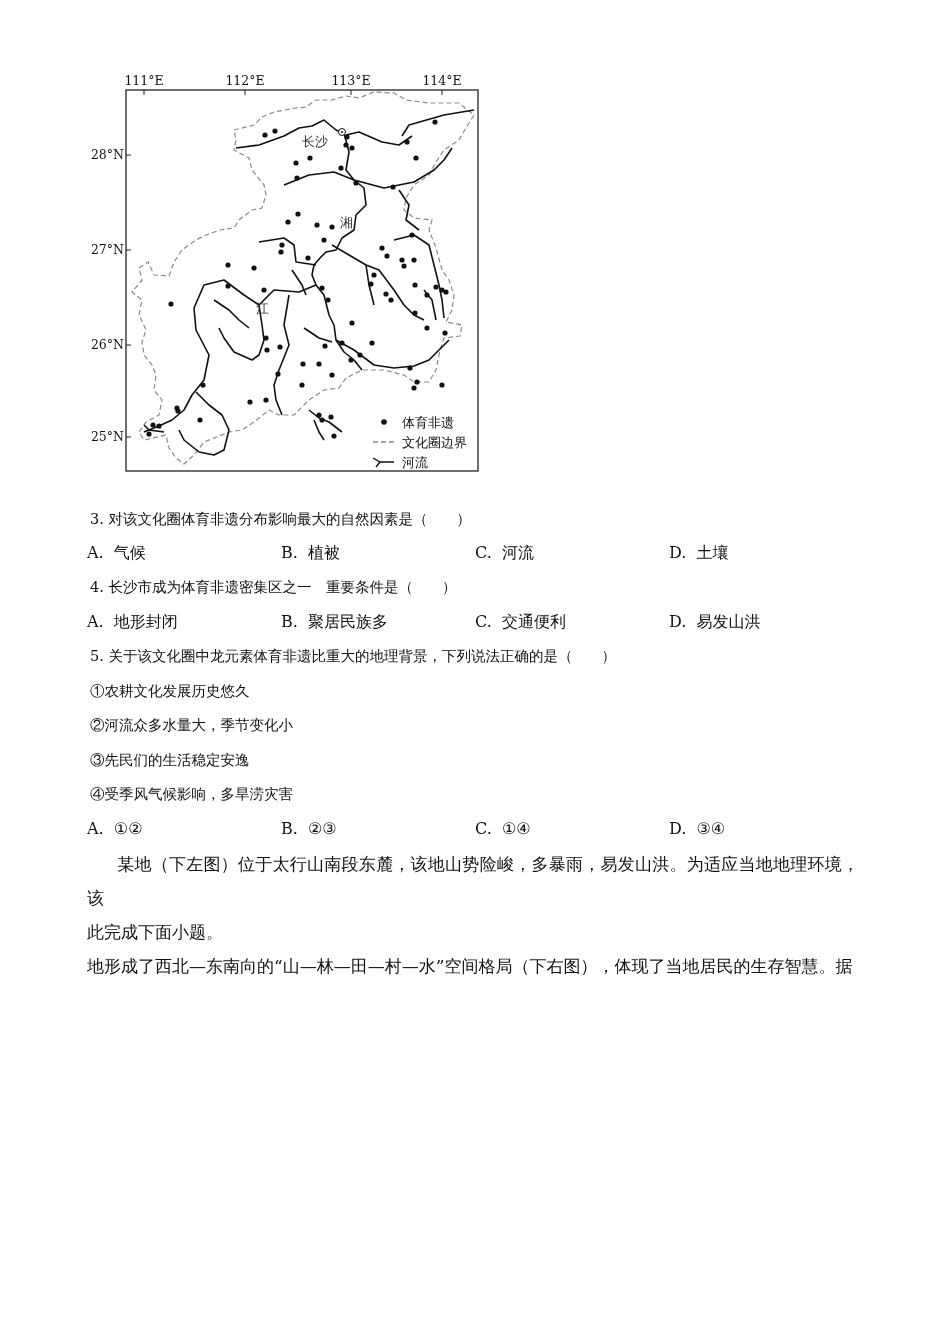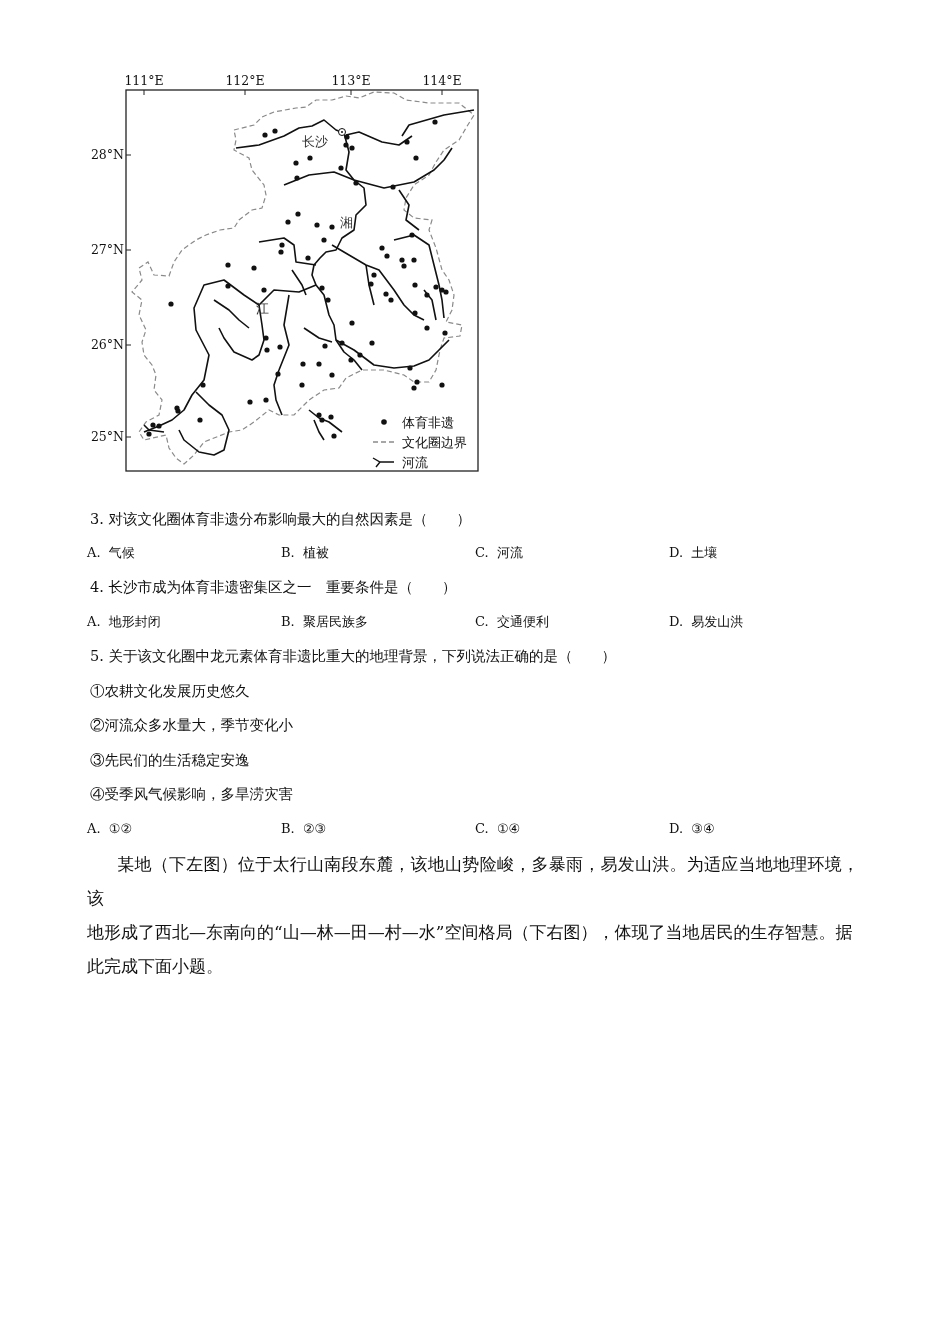--- a/index.html
+++ b/index.html
@@ -1,21 +1,21 @@
 <!DOCTYPE html>
 <html><head>
 <meta charset="utf-8">
 <style>
   html, body { margin: 0; padding: 0; background: #ffffff; }
   body { width: 950px; height: 1344px; position: relative; overflow: hidden;
          font-family: "DejaVu Serif", "Liberation Serif", serif; color: #111; }
   .page { position: absolute; left: 0; top: 0; width: 808px; height: 1344px; }
   #map { position: absolute; left: 84px; top: 70px; width: 400px; height: 405px; }
   .line { position: absolute; left: 90px; font-size: 14.5px; line-height: 20px; white-space: nowrap; }
-  .opt { position: absolute; font-size: 13px; line-height: 20px; white-space: nowrap; }
+  .opt { position: absolute; font-size: 16px; line-height: 20px; white-space: nowrap; }
   .para { position: absolute; left: 87px; width: 772px; font-size: 17px; line-height: 34px; text-align: justify; }
   .para .indent { display: inline-block; width: 30px; }
   .footer { position: absolute; left: 0; width: 950px; top: 1322px; text-align: center;
             font-family: "Liberation Sans", "DejaVu Sans", sans-serif; font-size: 13.5px; color: #222; }
 </style>
 </head>
 <body>
 
 <div class="page">
 
@@ -213,17 +213,17 @@
   <div class="line" style="top:715px">②河流众多水量大，季节变化小</div>
   <div class="line" style="top:750px">③先民们的生活稳定安逸</div>
   <div class="line" style="top:784px">④受季风气候影响，多旱涝灾害</div>
   <div class="opt" style="left:87px;top:819px"><span>A.</span>&nbsp;&nbsp;<span>①②</span></div>
   <div class="opt" style="left:281px;top:819px"><span>B.</span>&nbsp;&nbsp;<span>②③</span></div>
   <div class="opt" style="left:475px;top:819px"><span>C.</span>&nbsp;&nbsp;<span>①④</span></div>
   <div class="opt" style="left:669px;top:819px"><span>D.</span>&nbsp;&nbsp;<span>③④</span></div>
 
   <div class="para" style="top:847px">
     <div><span class="indent"></span><span>某地（下左图）位于太行山南段东麓，该地山势险峻，多暴雨，易发山洪。为适应当地地理环境，该</span></div>
+    <div>此完成下面小题。</div>
     <div>地形成了西北—东南向的“山—林—田—村—水”空间格局（下右图），体现了当地居民的生存智慧。据</div>
-    <div>此完成下面小题。</div>
   </div>
 
 </div>
 
 </body></html>

